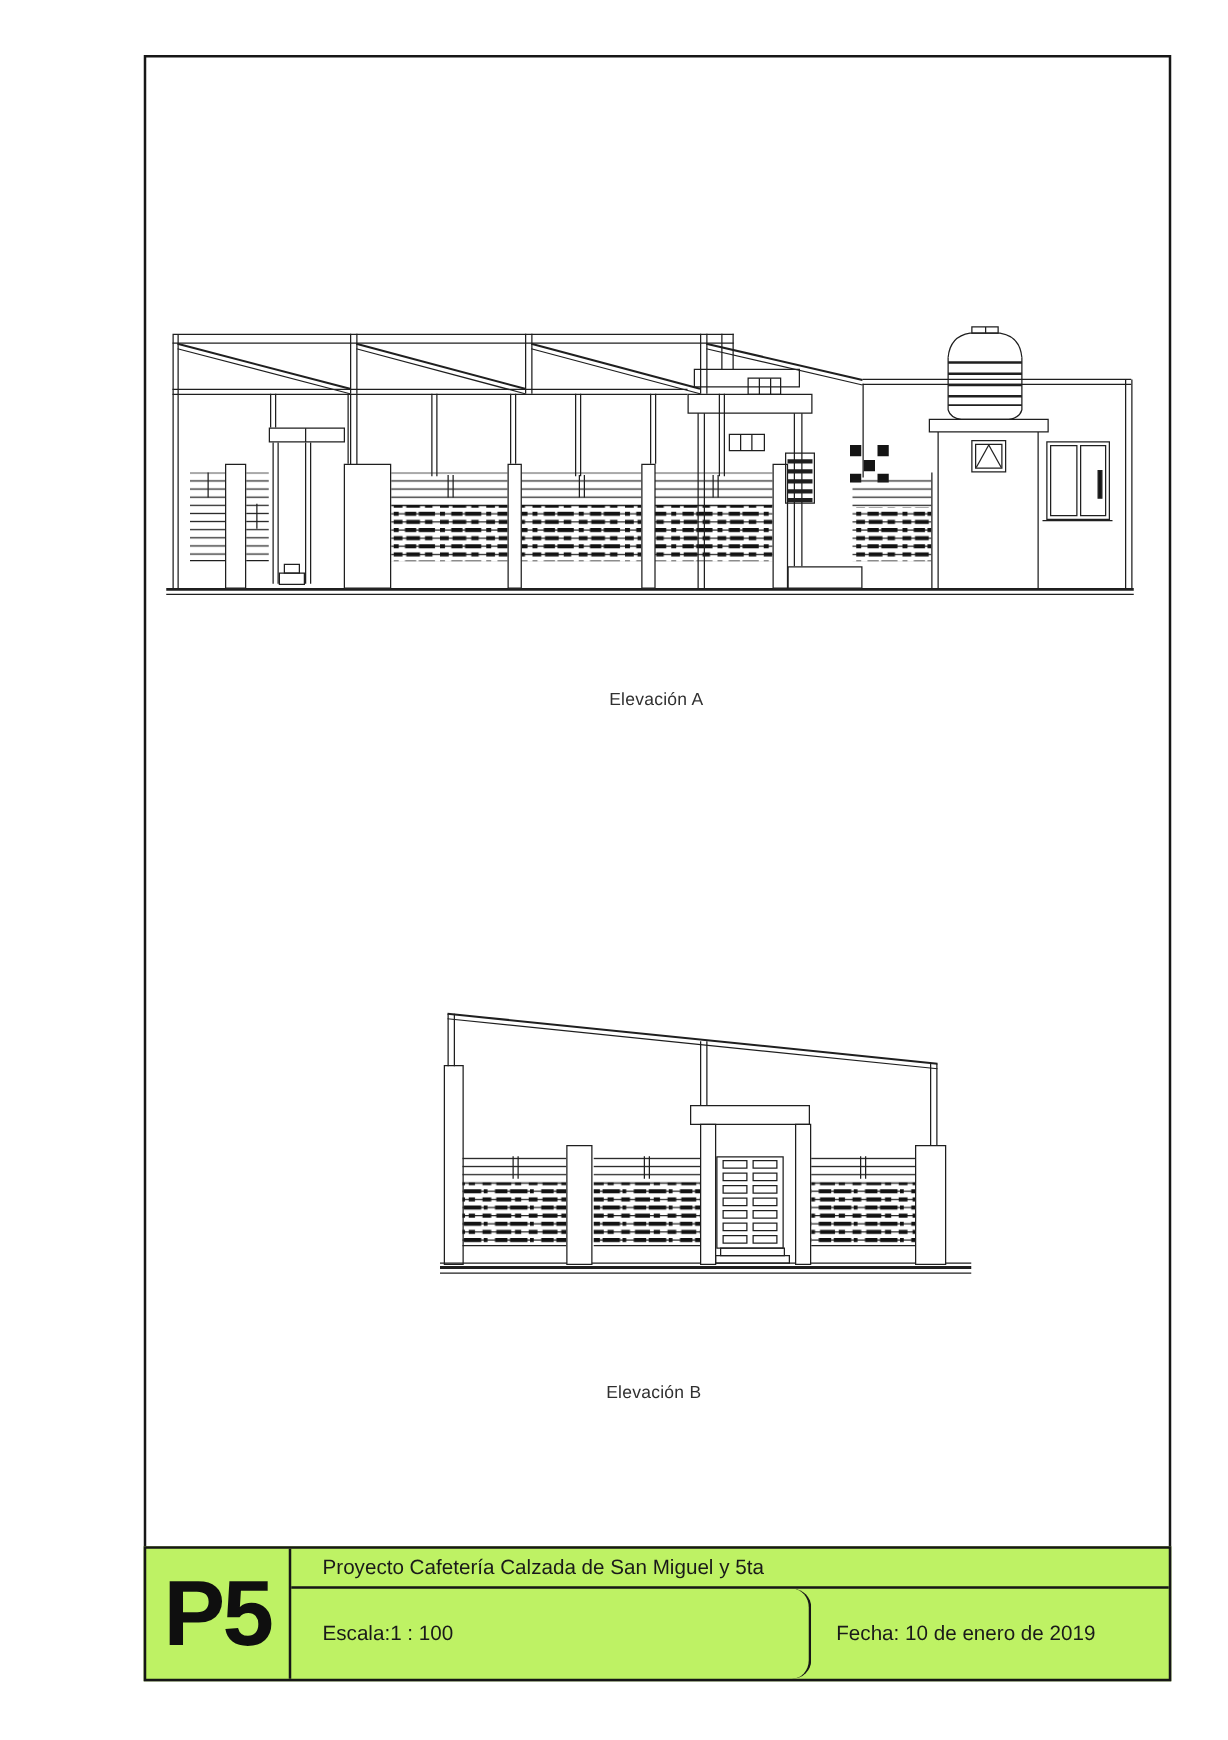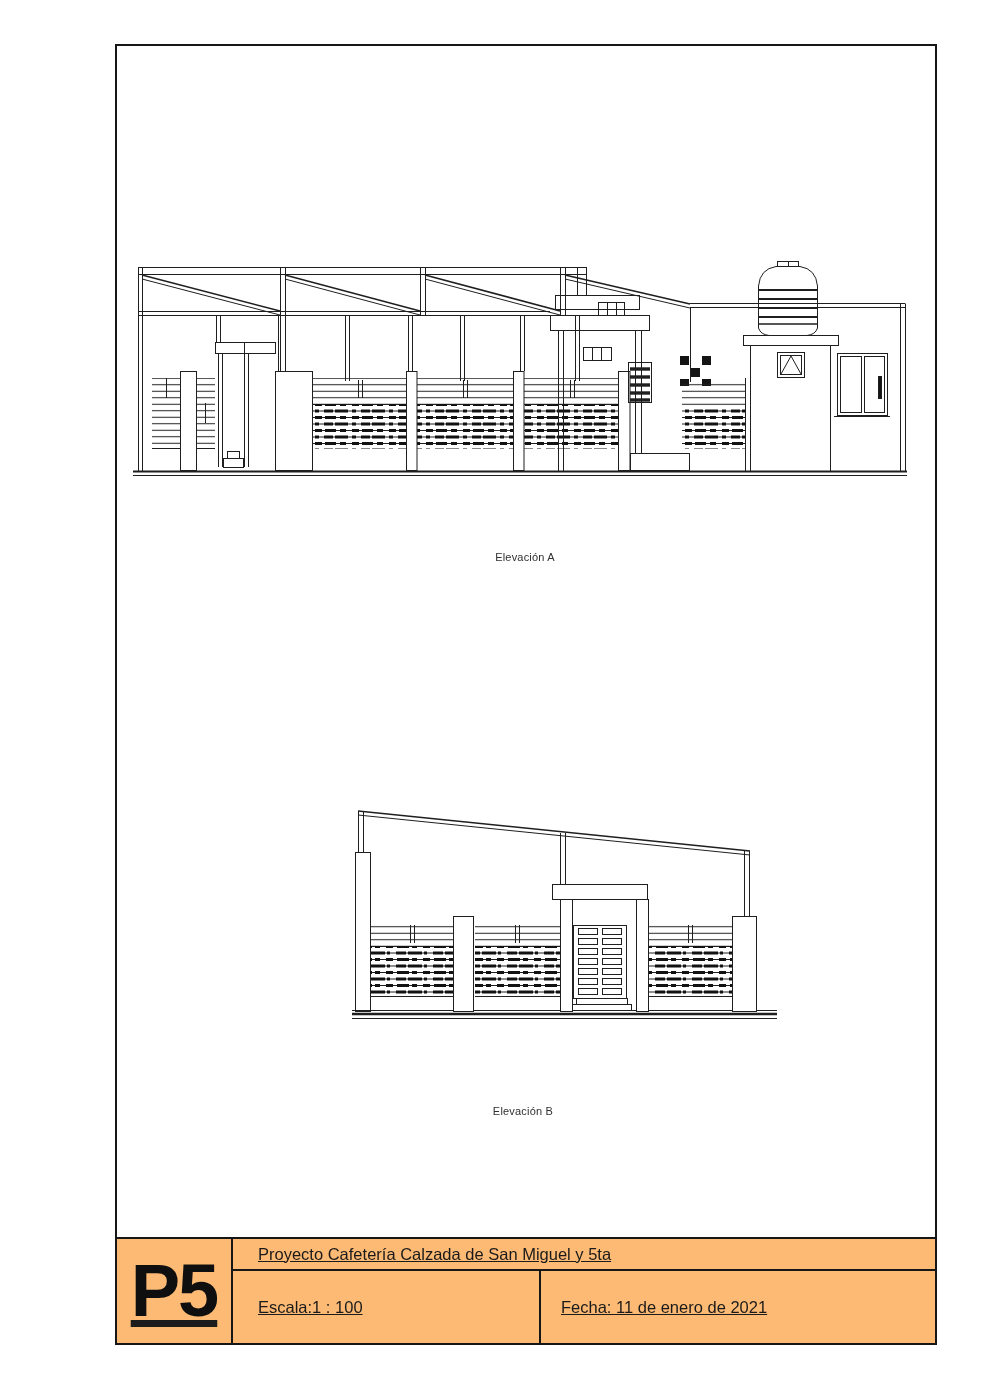--- a/index.html
+++ b/index.html
@@ -1,36 +1,36 @@
 <!DOCTYPE html>
 <html><head>
 <meta charset="utf-8">
 <style>
   html,body{margin:0;padding:0;background:#ffffff;}
   body{width:982px;height:1392px;position:relative;overflow:hidden;
        font-family:"Liberation Sans",sans-serif;color:#1c1c1c;}
   .sheet-frame{position:absolute;left:115px;top:44px;width:822px;height:1301px;
        border:2px solid #161616;box-sizing:border-box;}
   .drawing{position:absolute;}
-  .dwg-label{position:absolute;font-size:11px;color:#303030;text-align:center;
+  .dwg-label{position:absolute;font-size:14px;color:#303030;text-align:center;
        letter-spacing:.2px;}
   
   .title-block{position:absolute;left:115px;top:1237px;width:822px;height:108px;
-       box-sizing:border-box;border:2px solid #161616;display:flex;background:#fdba74;text-decoration:underline;}
+       box-sizing:border-box;border:2px solid #161616;display:flex;background:#bef264;}
   .tb-sheetcell{width:116px;box-sizing:border-box;border-right:2px solid #161616;
        display:flex;align-items:center;justify-content:center;}
   .tb-sheetnum{font-size:74px;font-weight:bold;color:#0f0f0f;line-height:1;
        letter-spacing:-2px;}
   .tb-rows{flex:1;display:flex;flex-direction:column;}
   .tb-row{box-sizing:border-box;display:flex;align-items:center;}
   .tb-row1{height:32px;border-bottom:2px solid #161616;}
   .tb-row2{height:41px;border-bottom:2px solid #161616;}
   .tb-row3{flex:1;display:flex;align-items:stretch;padding:0;}
   .tb-cell{display:flex;align-items:center;box-sizing:border-box;}
-  .tb-scale{width:308px;border-right:2px solid #161616;}
+  .tb-scale{width:416px;border-right:2px solid #161616;border-radius:15px;}
   .tb-date{flex:1;}
   .tb-text{font-size:16.5px;color:#1a1a1a;padding-left:25px;white-space:nowrap;}
   svg{display:block;}
 </style>
 </head>
 <body>
 
 <div class="sheet-frame"></div>
 
 <div class="drawing" style="left:130px;top:258px;">
@@ -306,17 +306,17 @@
   </div>
   <div class="tb-rows">
     <div class="tb-row tb-row1">
       <span class="tb-text">Proyecto Cafetería Calzada de San Miguel y 5ta</span>
     </div>
     <div class="tb-row tb-row3">
       <div class="tb-cell tb-scale">
         <span class="tb-text">Escala:1 : 100</span>
       </div>
       <div class="tb-cell tb-date">
-        <span class="tb-text" style="padding-left:20px;">Fecha: 11 de enero de 2021</span>
+        <span class="tb-text" style="padding-left:20px;">Fecha: 10 de enero de 2019</span>
       </div>
     </div>
   </div>
 </div>
 
 </body></html>

